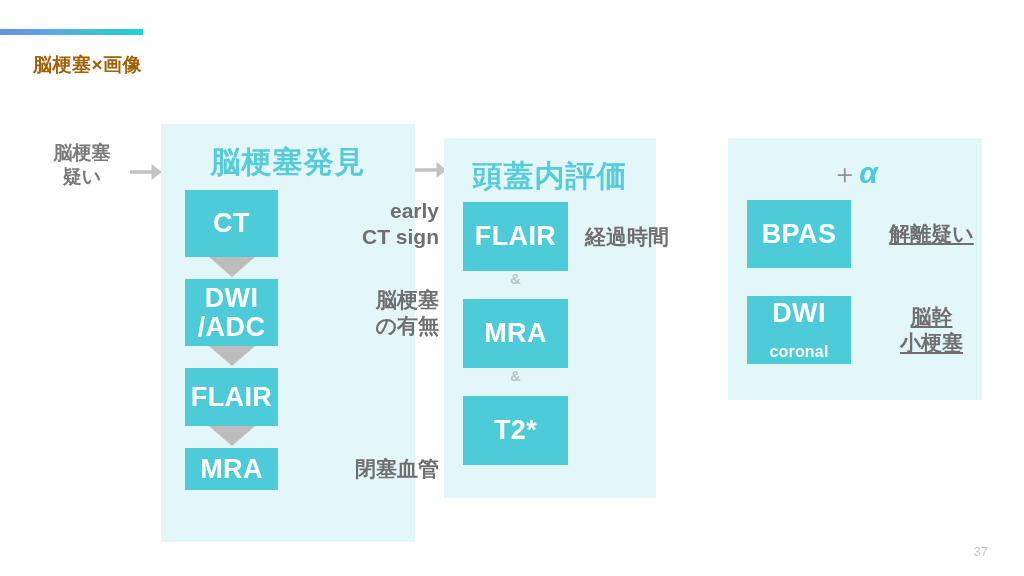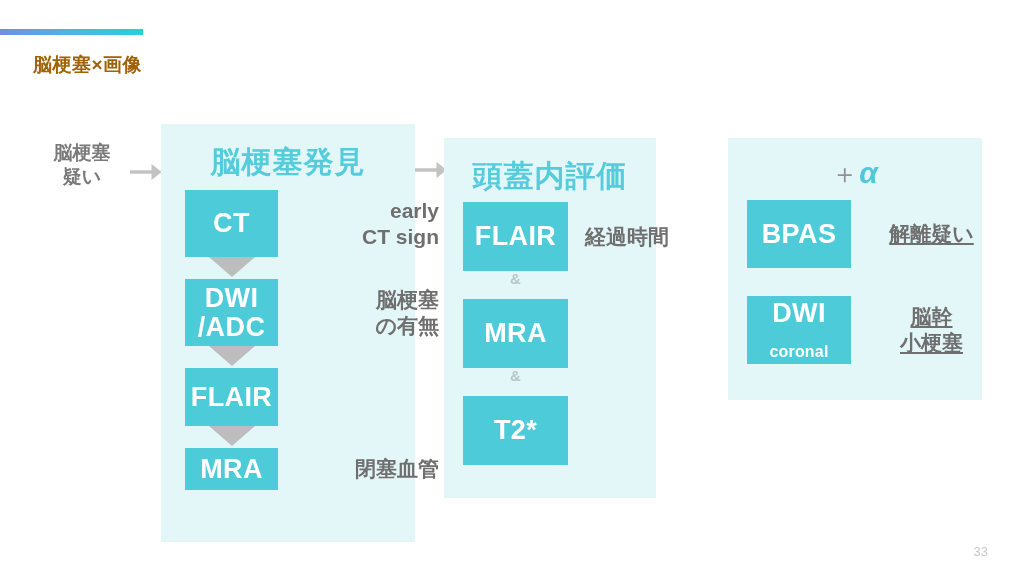--- a/index.html
+++ b/index.html
@@ -328,13 +328,13 @@
         <div class="chip-main">DWI</div>
         <div class="chip-sub">coronal</div>
       </div>
       <div class="desc">脳幹
 小梗塞</div>
     </div>
 
   </div>
 </div>
 
-<div class="page-number">33</div>
+<div class="page-number">37</div>
 
 </body></html>

